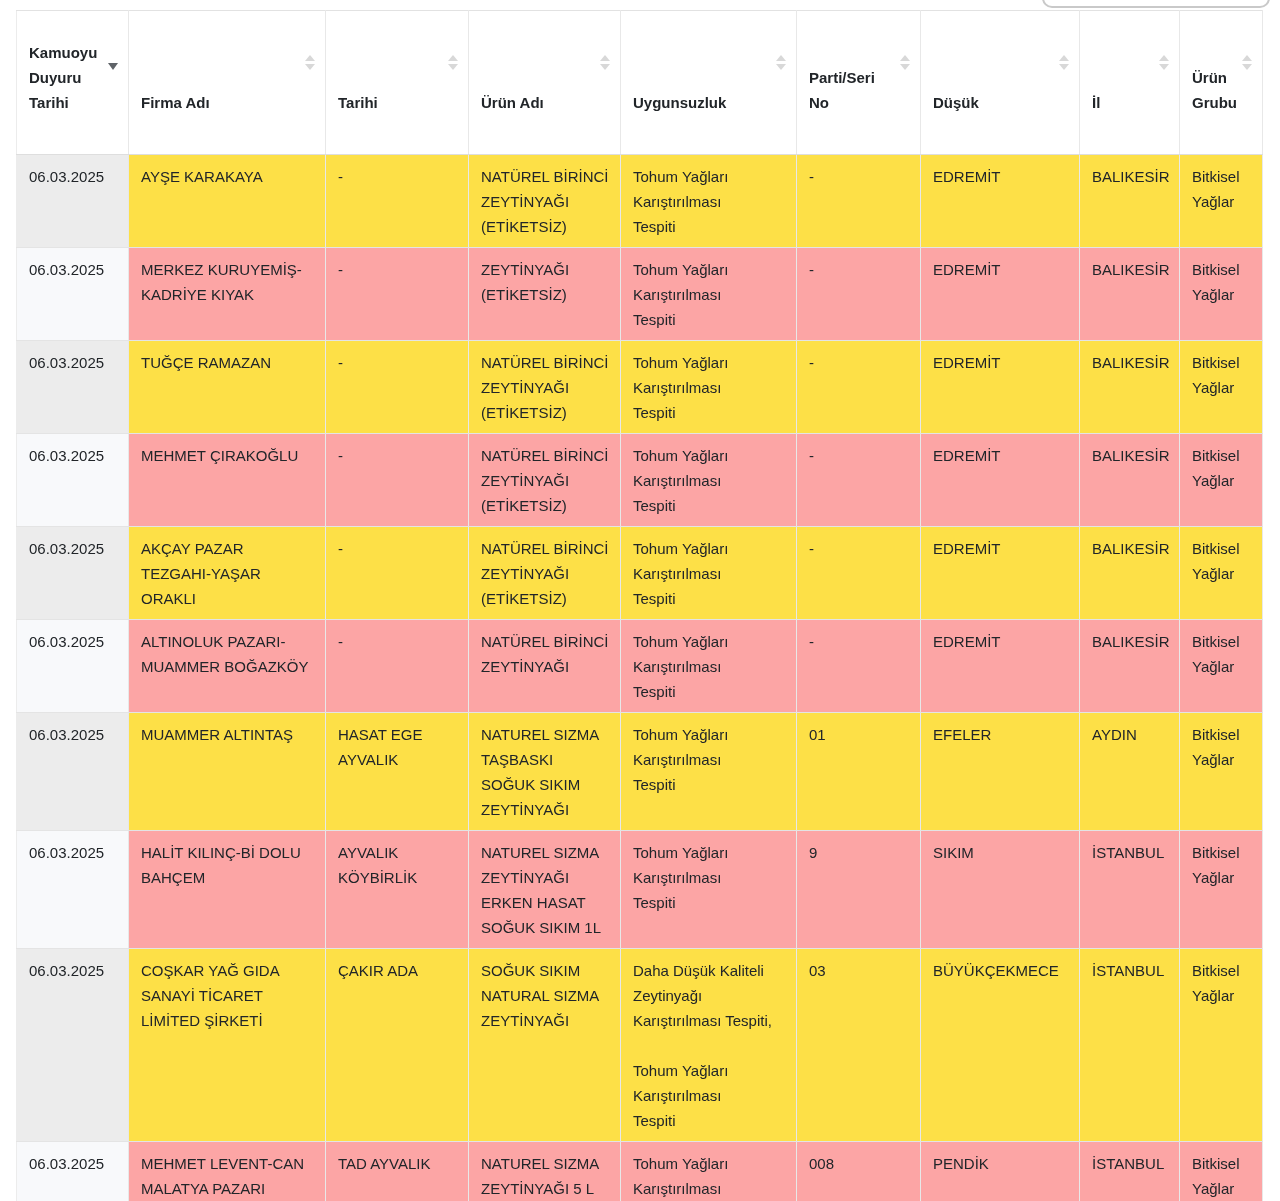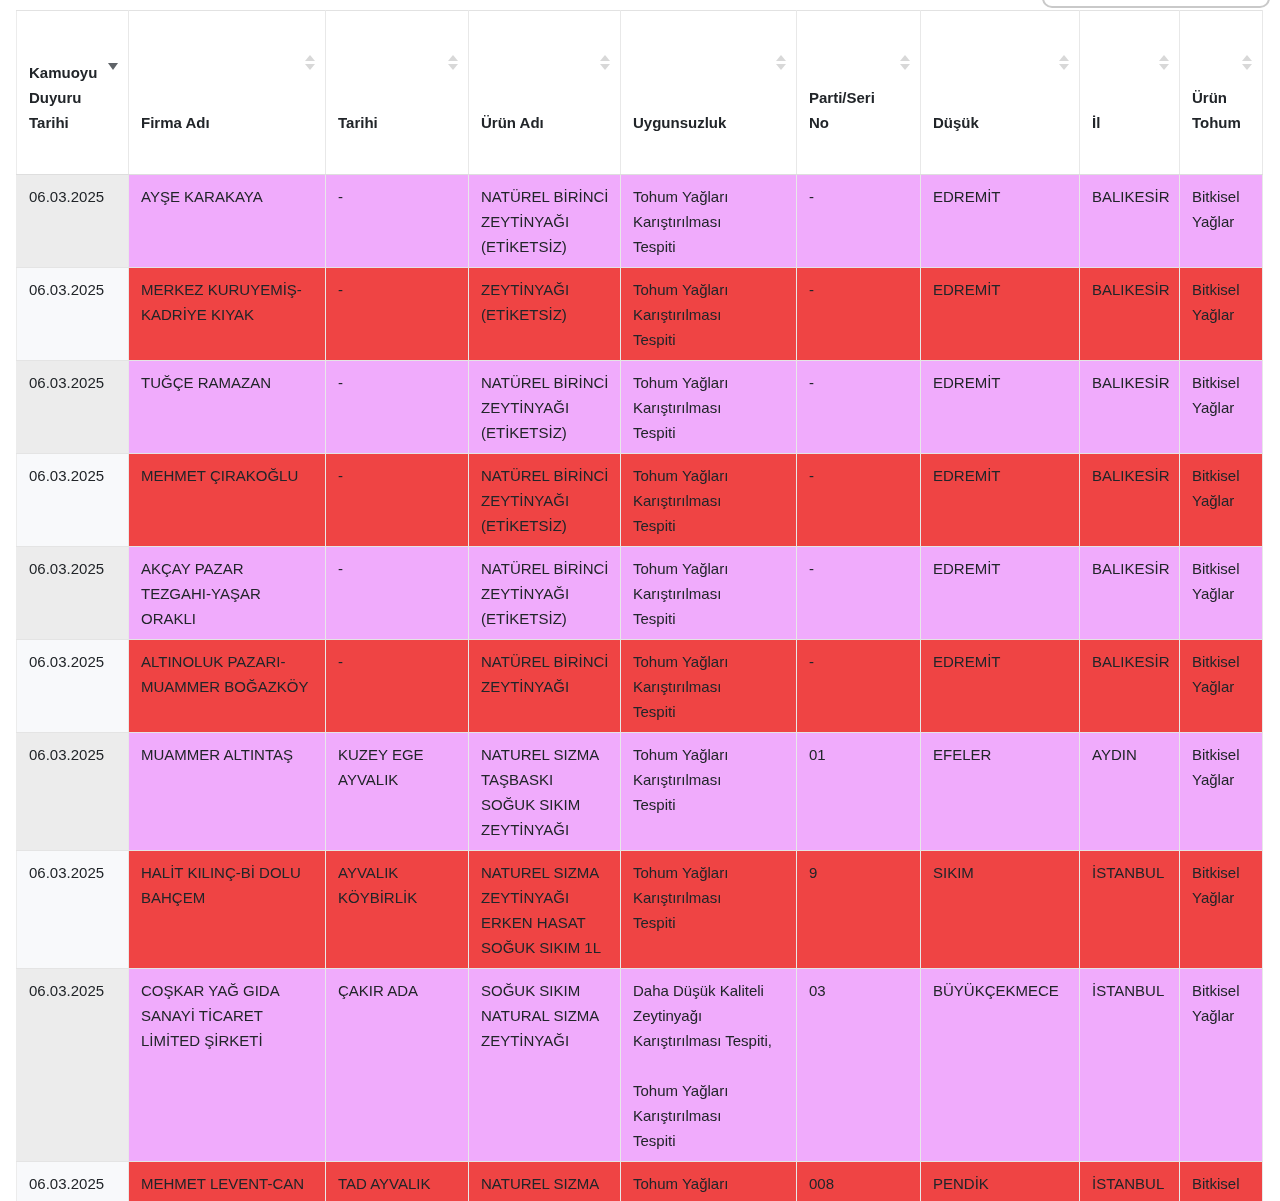--- a/index.html
+++ b/index.html
@@ -54,39 +54,39 @@
   col.c-il    { width: 100px; }
   col.c-grup  { width: 83px;  }
 
   th {
     position: relative;
     text-align: left;
     vertical-align: bottom;
     font-weight: bold;
     font-size: 15px;
     line-height: 25px;
-    padding: 24px 24px 14px 12px;
+    padding: 4px 24px 14px 12px;
     background: #ffffff;
     border-right: 1px solid #e8e8e8;
     border-bottom: 1px solid #dedede;
     white-space: pre-line;
     cursor: pointer;
   }
   td {
     vertical-align: top;
     font-size: 15px;
     line-height: 25px;
     padding: 9px 4px 8px 12px;
     border-right: 1px solid #e8e8e8;
     border-bottom: 1px solid #e4e4e4;
     white-space: pre-line;
     word-wrap: break-word;
   }
-  tr.odd td  { background: #f0abfc; }
-  tr.even td { background: #ef4444; }
+  tr.odd td  { background: #fde047; }
+  tr.even td { background: #fca5a5; }
   tr.odd  td.col-tarih { background: #ececec; }  
   tr.even td.col-tarih { background: #f8f9fb; }
 
   
   .sort-icon { position: absolute; right: 10px; display: block; }
   .sort-both { top: 44px; width: 10px; height: 15px; }
   .tri-up, .tri-down {
     display: block; width: 0; height: 0;
     border-left: 5px solid transparent;
     border-right: 5px solid transparent;
@@ -151,21 +151,21 @@
           <th>
             <span>Düşük</span>
             <span class="sort-icon sort-both"><i class="tri-up"></i><i class="tri-down"></i></span>
           </th>
           <th>
             <span>İl</span>
             <span class="sort-icon sort-both"><i class="tri-up"></i><i class="tri-down"></i></span>
           </th>
           <th>
             <span>Ürün
-Tohum</span>
+Grubu</span>
             <span class="sort-icon sort-both"><i class="tri-up"></i><i class="tri-down"></i></span>
           </th>
         </tr>
       </thead>
       <tbody>
           <tr class="odd">
             <td class="col-tarih">06.03.2025</td>
             <td class="col-firma">AYŞE KARAKAYA</td>
             <td class="col-marka">-</td>
             <td class="col-urun">NATÜREL BİRİNCİ
@@ -258,21 +258,21 @@
 Tespiti</td>
             <td class="col-parti">-</td>
             <td class="col-ilce">EDREMİT</td>
             <td class="col-il">BALIKESİR</td>
             <td class="col-grup">Bitkisel
 Yağlar</td>
           </tr>
           <tr class="odd">
             <td class="col-tarih">06.03.2025</td>
             <td class="col-firma">MUAMMER ALTINTAŞ</td>
-            <td class="col-marka">KUZEY EGE
+            <td class="col-marka">HASAT EGE
 AYVALIK</td>
             <td class="col-urun">NATUREL SIZMA
 TAŞBASKI
 SOĞUK SIKIM
 ZEYTİNYAĞI</td>
             <td class="col-uygunsuzluk">Tohum Yağları
 Karıştırılması
 Tespiti</td>
             <td class="col-parti">01</td>
             <td class="col-ilce">EFELER</td>

